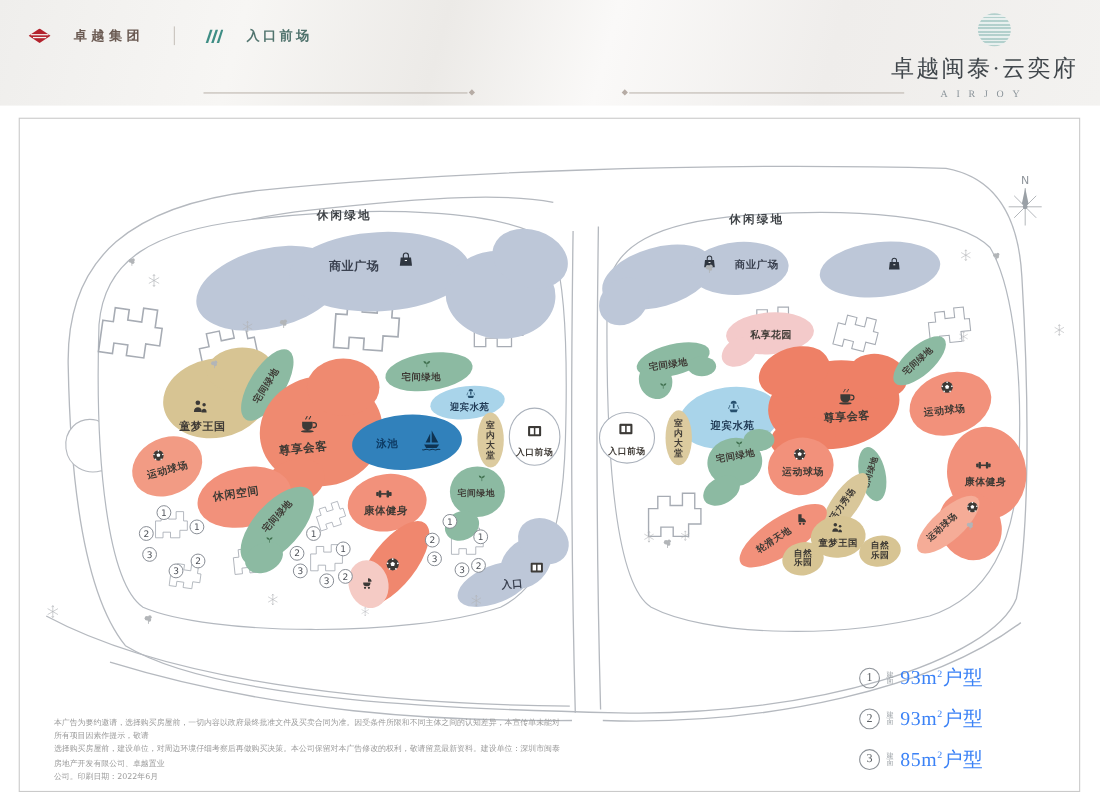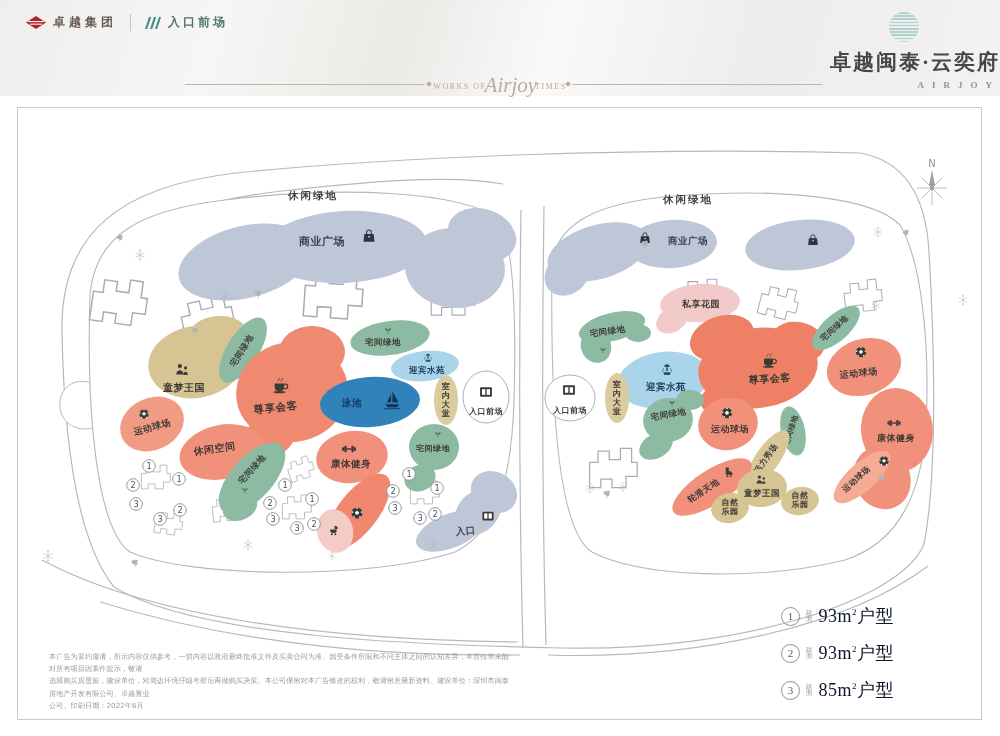--- a/index.html
+++ b/index.html
@@ -7,54 +7,54 @@
     width:1000px;height:736px;position:relative;overflow:hidden;
     background:#ffffff;
     font-family:"DejaVu Sans","Liberation Sans",sans-serif;
     -webkit-font-smoothing:antialiased;
   }
   
   .header{
     position:absolute;left:0;top:0;width:1000px;height:96px;
     background:linear-gradient(105deg,#efeeec 0%,#f7f6f4 22%,#eceae7 40%,#faf9f8 55%,#efedeb 75%,#f3f2f0 100%);
   }
-  .brand-left{position:absolute;left:26px;top:14px;display:flex;align-items:center;gap:7px;}
+  .brand-left{position:absolute;left:26px;top:24px;display:flex;align-items:center;gap:21px;}
   .brand-left .cn{font-size:12px;letter-spacing:4px;color:#6a5a52;font-weight:600;}
   .brand-left .divider{width:1px;height:17px;background:#c8c2bc;margin:0 6px;}
   .brand-left .cn2{font-size:12px;letter-spacing:3px;color:#50736d;font-weight:600;}
   .watermark{position:absolute;left:0;top:0;width:100%;height:96px;pointer-events:none;}
   .wm-line{position:absolute;top:84px;border-top:1px solid #bdb6af;}
   .wm-line.l{left:185px;width:240px;}
   .wm-line.r{left:572px;width:250px;}
   .wm-diamond{position:absolute;top:82px;width:4px;height:4px;background:#b6aca5;transform:rotate(45deg);}
   .wm-text{position:absolute;left:432px;top:70px;width:136px;text-align:center;white-space:nowrap;}
   .wm-caps{font-size:8px;letter-spacing:1.5px;color:#b5a9a2;font-family:"Liberation Serif",serif;}
   .wm-script{font-family:"Liberation Serif",serif;font-style:italic;font-size:21px;color:#b49a92;margin:0 -7px;position:relative;top:3px;opacity:.85;}
-  .brand-right{position:absolute;left:790px;top:48px;width:210px;text-align:right;font-weight:bold;}
+  .brand-right{position:absolute;left:790px;top:48px;width:210px;text-align:center;}
   .brand-right .title{font-family:"Liberation Serif","DejaVu Serif",serif;font-size:21px;letter-spacing:2px;color:#41474c;}
   .brand-right .subtitle{font-size:9px;letter-spacing:8px;color:#8b949a;margin-top:4px;font-family:"Liberation Serif",serif;}
   .circle-logo{
     position:absolute;left:889px;top:12px;width:30px;height:30px;border-radius:50%;
     background:repeating-linear-gradient(180deg,#a3c8c4 0 1.6px,#e6f0ef 1.6px 3.2px);
     opacity:.8;
   }
   
   .frame{position:absolute;left:17px;top:107px;width:963px;height:611px;border:1px solid #cacaca;background:#fff;}
   #plan{position:absolute;left:0;top:0;}
   #plan text{font-family:"DejaVu Sans","Liberation Sans",sans-serif;}
   
   .legend{position:absolute;left:781px;top:604px;}
   .lg-row{display:flex;align-items:center;gap:6px;margin-bottom:13px;}
   .lg-num{
     width:17px;height:17px;border:1px solid #8d9298;border-radius:50%;
     font-family:"Liberation Serif",serif;font-size:11px;color:#5a5f63;
     display:flex;align-items:center;justify-content:center;flex:0 0 auto;
   }
   .lg-prefix{display:flex;flex-direction:column;line-height:1;color:#9aa0a5;font-size:6.5px;letter-spacing:0;}
-  .lg-text{font-family:"Liberation Serif","DejaVu Serif",serif;font-size:18px;color:#0f172a;letter-spacing:.5px;}
+  .lg-text{font-family:"Liberation Serif","DejaVu Serif",serif;font-size:18px;color:#3b82f6;letter-spacing:.5px;}
   .lg-text sup{font-size:9px;}
   
   .disclaimer{position:absolute;left:49px;top:651px;width:464px;color:#9b9b9b;}
   .disclaimer .p1{font-size:7.2px;line-height:1.5;margin-bottom:6px;}
   .disclaimer .p2 div{font-size:7.2px;line-height:1.7;}
 </style>
 </head>
 <body>
 
 <div class="header">
@@ -70,25 +70,20 @@
       <path d="M1 13 L5 1 L7.2 1 L3.2 13 Z" fill="#3f8e85"></path>
       <path d="M6 13 L10 1 L12.2 1 L8.2 13 Z" fill="#3f8e85"></path>
       <path d="M11 13 L15 1 L17 1 L13.2 13 Z" fill="#3f8e85"></path>
     </svg>
     <span class="cn2">入口前场</span>
   </div>
 
   <div class="watermark">
     <span class="wm-line l"></span>
     <span class="wm-diamond" style="left:427px;"></span>
-    <span class="wm-text">
-      <span class="wm-caps">WORKS OF</span>
-      <span class="wm-script">Airjoy</span>
-      <span class="wm-caps">TIMES</span>
-    </span>
     <span class="wm-diamond" style="left:566px;"></span>
     <span class="wm-line r"></span>
   </div>
 
   <div class="circle-logo"></div>
   <div class="brand-right">
     <div class="title">卓越闽泰·云奕府</div>
     <div class="subtitle">AIRJOY</div>
   </div>
 </div>
@@ -529,17 +524,17 @@
       <span class="lg-prefix">
         <span>建</span>
         <span>面</span>
       </span>
       <span class="lg-text">85m<sup>2</sup>户型</span>
     </div>
   </div>
 
 <div class="disclaimer">
   <div class="p2" id="disc2">
-      <div>本广告为要约邀请，所示内容仅供参考，一切内容以政府最终批准文件及买卖合同为准。因受条件所限和不同主体之间的认知差异，本宣传单未能对所有项目因素作提示，敬请</div>
+      <div>本广告为要约邀请，选择购买房屋前，一切内容以政府最终批准文件及买卖合同为准。因受条件所限和不同主体之间的认知差异，本宣传单未能对所有项目因素作提示，敬请</div>
       <div>选择购买房屋前，建设单位，对周边环境仔细考察后再做购买决策。本公司保留对本广告修改的权利，敬请留意最新资料。建设单位：深圳市闽泰房地产开发有限公司、卓越置业</div>
       <div>公司。印刷日期：2022年6月</div>
     </div>
 </div>
 
 </body></html>

